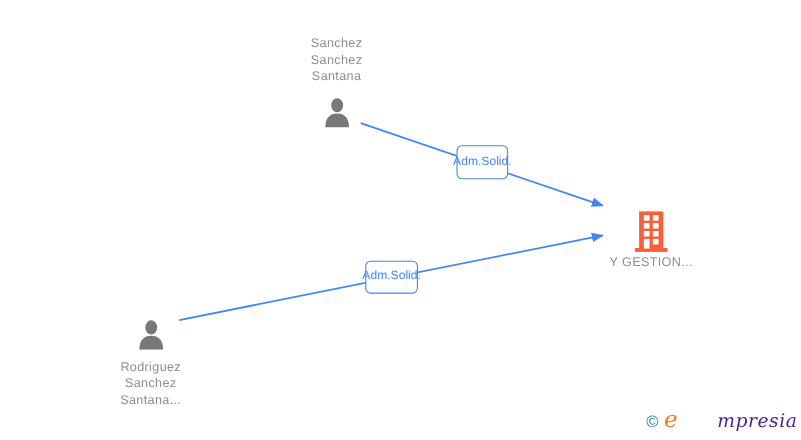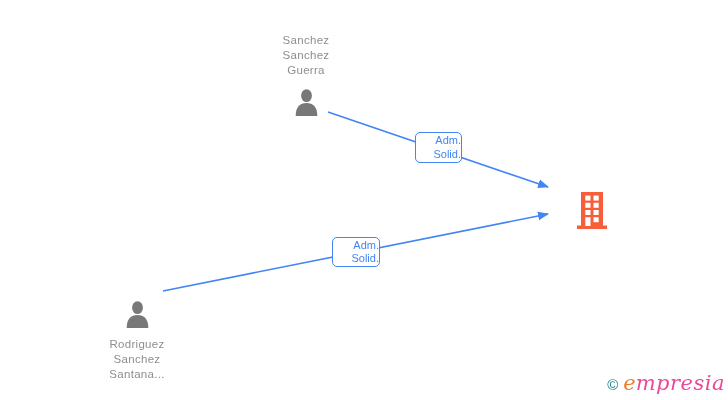--- a/index.html
+++ b/index.html
@@ -32,36 +32,36 @@
     font-size: 11.5px;
     line-height: 15px;
     color: #8e8e8e;
     letter-spacing: 0.3px;
   }
   .person-icon-svg { fill: #787878; display: block; }
   .building-icon-svg { display: block; }
 
   .node-person-top   { left: 231px; top: 33px; }
   .node-person-top .icon-wrap { margin-top: 11px; }
-  .node-person-bottom{ left: 62px;  top: 301px; }
+  .node-person-bottom{ left: 62px;  top: 291px; }
   .node-person-bottom .icon-wrap { margin-bottom: 9px; }
   .node-company      { left: 517px; top: 192px; }
   .node-company .icon-wrap { margin-bottom: 3px; }
 
   .edge-label-box {
     position: absolute;
     background: #ffffff;
     border: 1px solid #4285f4;
     border-radius: 5px;
     color: #4285f4;
     font-size: 11px;
     line-height: 13.5px;
     display: flex;
-    flex-direction: column;
-    align-items: flex-end;
+    flex-direction: row;
+    align-items: center;
     justify-content: center;
     z-index: 3;
     box-sizing: border-box;
   }
   .edge-label-top    { left: 415px; top: 132px; width: 47px; height: 31px; }
   .edge-label-bottom { left: 332px; top: 237px; width: 48px; height: 30px; }
 
   .watermark {
     position: absolute;
     right: 3px;
@@ -77,24 +77,25 @@
     margin-right: 5px;
     font-family: "Liberation Sans", sans-serif;
   }
   .wm-initial {
     color: #ef7c26;
     font-style: italic;
     font-size: 21px;
     line-height: 20px;
   }
   .wm-rest {
-    color: #ec4899;
+    color: #4c1d95;
     font-style: italic;
-    font-size: 21px;
+    font-size: 17px;
     letter-spacing: 0.5px;
+    margin-left: 36px;
   }
 </style>
 </head>
 <body>
 
 <div class="canvas">
 
   <svg class="edges-layer" width="728" height="400" viewBox="0 0 728 400" xmlns="http://www.w3.org/2000/svg">
     <defs>
       <marker id="arrowhead" markerUnits="userSpaceOnUse" markerWidth="12" markerHeight="10" refX="10" refY="5" orient="auto">
@@ -102,21 +103,21 @@
       </marker>
     </defs>
     <line class="edge-line" x1="328" y1="112" x2="548" y2="187" marker-end="url(#arrowhead)"></line>
     <line class="edge-line" x1="163" y1="291" x2="548" y2="214" marker-end="url(#arrowhead)"></line>
   </svg>
 
   <div class="node node-person-top">
     <div class="node-label">
       <div>Sanchez</div>
       <div>Sanchez</div>
-      <div>Guerra</div>
+      <div>Santana</div>
     </div>
     <div class="icon-wrap">
       <svg class="person-icon-svg" width="25" height="27" viewBox="0 0 24 26">
         <ellipse cx="12" cy="6.4" rx="5.2" ry="6.2"></ellipse>
         <path d="M12 13.6 C 5.6 13.6 1.6 17.4 1.6 26 L 22.4 26 C 22.4 17.4 18.4 13.6 12 13.6 Z"></path>
       </svg>
     </div>
   </div>
 
   <div class="node node-person-bottom">
@@ -146,20 +147,21 @@
           <rect x="8.3" y="10.8" width="5.2" height="5"></rect>
           <rect x="16.5" y="10.8" width="5.2" height="5"></rect>
           <rect x="8.3" y="18" width="5.2" height="5"></rect>
           <rect x="16.5" y="18" width="5.2" height="5"></rect>
           <rect x="8.3" y="25.2" width="5.2" height="8.8"></rect>
           <rect x="16.5" y="25.2" width="5.2" height="5"></rect>
         </g>
       </svg>
     </div>
     <div class="node-label">
+      <div>Y GESTION...</div>
     </div>
   </div>
 
   <div class="edge-label-box edge-label-top">
     <div>Adm.</div>
     <div>Solid.</div>
   </div>
   <div class="edge-label-box edge-label-bottom">
     <div>Adm.</div>
     <div>Solid.</div>

